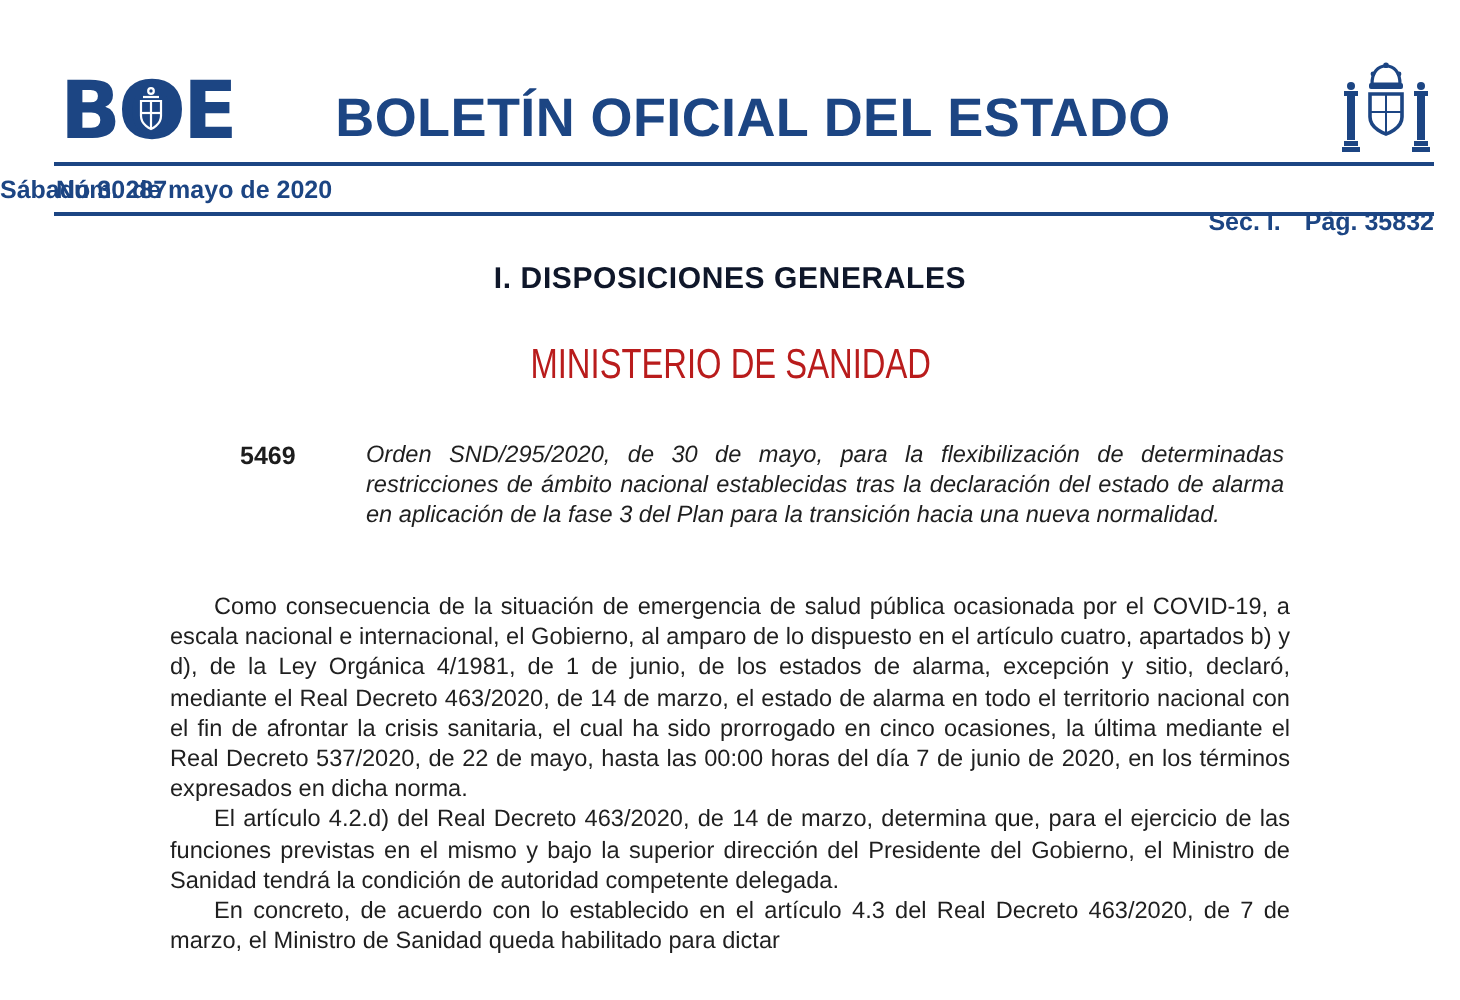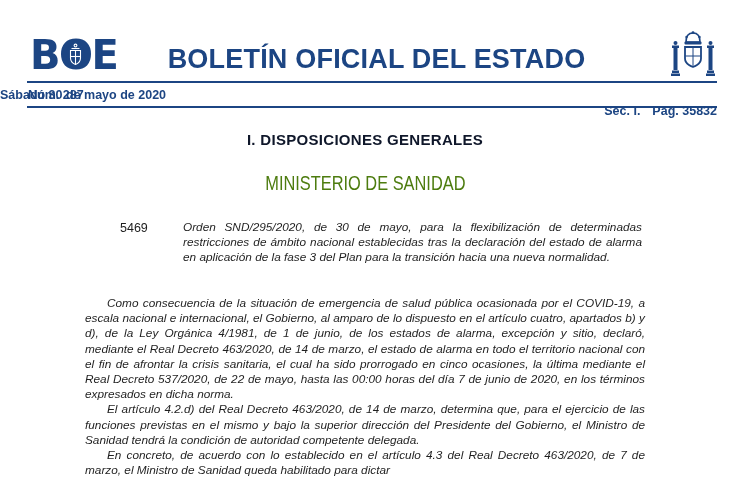--- a/index.html
+++ b/index.html
@@ -65,35 +65,35 @@
     text-align: center;
     font-size: 15px;
     font-weight: bold;
     color: #0f172a;
     letter-spacing: 0.3px;
   }
   .ministry-heading {
     position: absolute;
     left: 0; right: 0; top: 171px;
     text-align: center;
-    color: #4d7c0f;
+    color: #b91c1c;
   }
   .ministry-heading span {
     display: inline-block;
     font-size: 21px;
     font-weight: 400;
     transform: scaleX(0.78);
     transform-origin: center;
     white-space: nowrap;
   }
   .entry-number {
     position: absolute;
     left: 120px; top: 221px;
     font-size: 12.5px;
-    font-weight: normal;
+    font-weight: bold;
     color: #1d1d1d;
   }
   .entry-title {
     position: absolute;
     left: 183px; top: 220px;
     width: 459px;
     font-size: 11.8px;
     line-height: 15px;
     font-style: italic;
     text-align: justify;
@@ -101,21 +101,21 @@
   }
   .body-text {
     position: absolute;
     left: 85px; top: 296px;
     width: 560px;
     font-size: 11.8px;
     line-height: 15.2px;
     text-align: justify;
     color: #1f1f1f;
   }
-  .body-text p { text-indent: 22px; margin: 0; font-style: italic; }
+  .body-text p { text-indent: 22px; margin: 0; }
 </style>
 </head>
 <body>
 
 <div class="page">
 
   <div class="boe-logo">
     <svg width="104" height="40" viewBox="0 0 104 40" aria-hidden="true">
       <text x="0" y="33" font-family="DejaVu Sans, sans-serif" font-weight="bold" font-size="40" letter-spacing="-1.5" fill="#1c4583">BOE</text>
       <ellipse cx="45.5" cy="19.5" rx="9.5" ry="12.5" fill="#1c4583"></ellipse>

